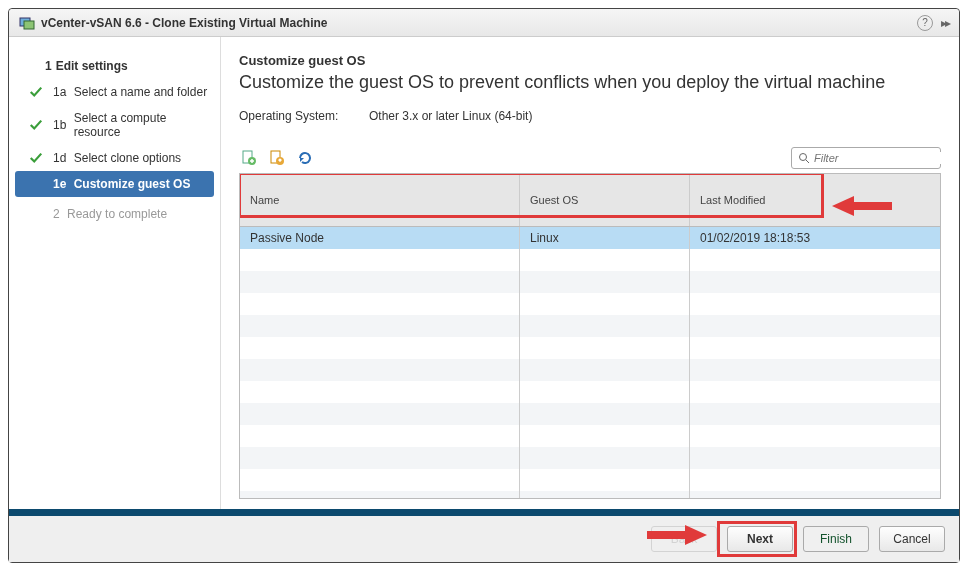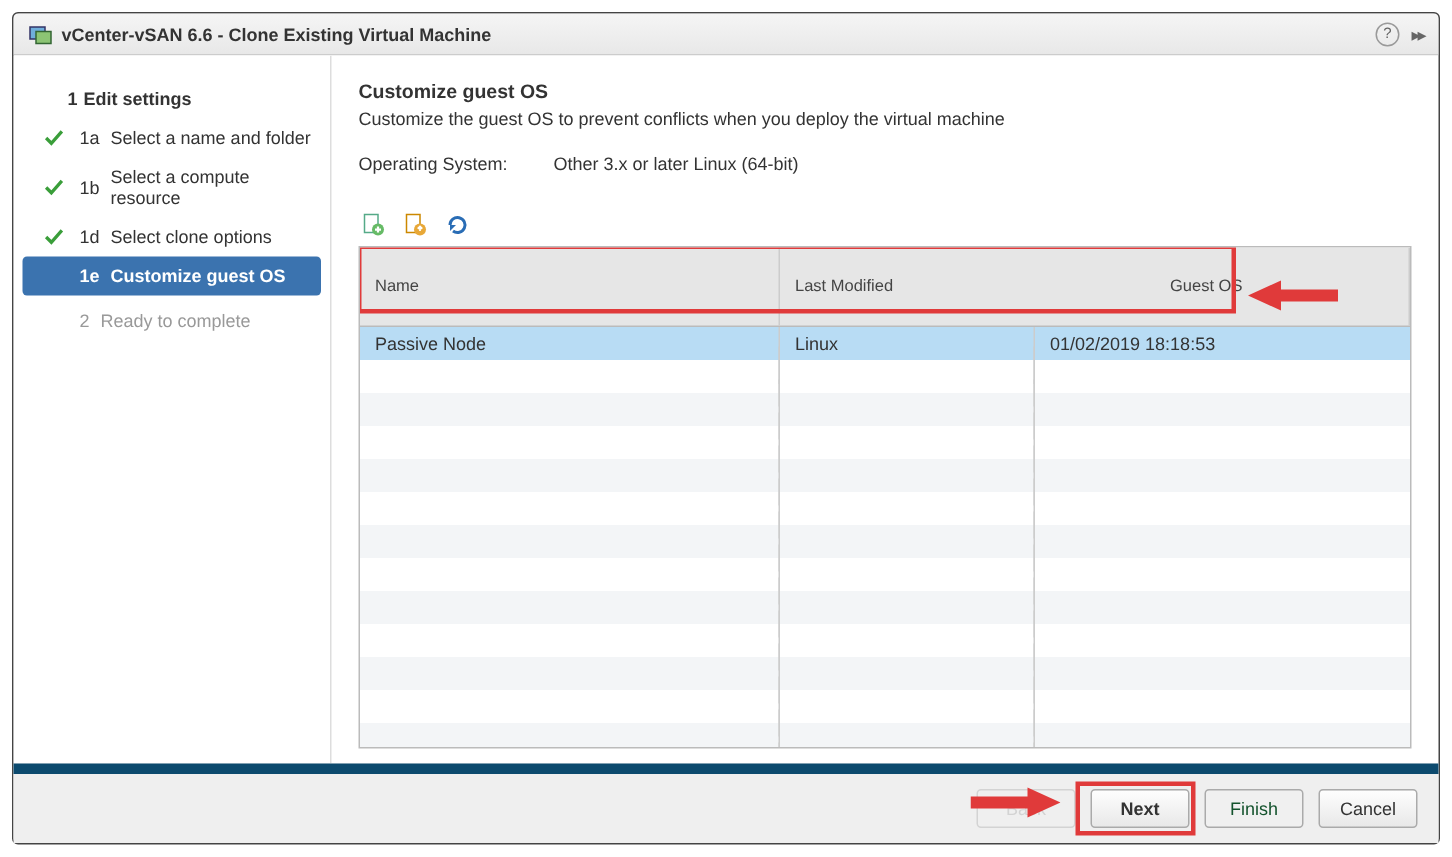--- a/index.html
+++ b/index.html
@@ -64,21 +64,21 @@
       border-radius: 3px;
       margin: 0 6px;
       padding-left: 14px;
       font-weight: bold;
     }
     .step.current .check { visibility: hidden; }
     .step.disabled { color: #999; }
     .step.parent .check { visibility: hidden; }
     .main { flex: 1; padding: 16px 18px 10px 18px; display: flex; flex-direction: column; }
     .main h2 { font-size: 13px; font-weight: bold; color: #333; margin-bottom: 4px; }
-    .main .subtitle { font-size: 12px; color: #333; margin-bottom: 16px; }
+    .main .subtitle { font-size: 18px; color: #333; margin-bottom: 16px; }
     .os-row { margin-bottom: 20px; font-size: 12px; color: #333; display:flex; }
     .os-row .label { width: 130px; }
     .toolbar {
       display: flex; align-items: center; justify-content: space-between;
       padding: 4px 0;
     }
     .toolbar-left { display: flex; align-items: center; gap: 8px; }
     .tb-btn { width: 20px; height: 20px; cursor: pointer; display:flex; align-items:center; justify-content:center;}
     .tb-btn svg { width: 16px; height: 16px; }
     .filter-box {
@@ -244,27 +244,37 @@
                 <path d="M11 9 v3 M9.5 10.5 L11 9 L12.5 10.5" stroke="#fff" stroke-width="1.2" fill="none"></path>
               </svg>
           </span>
           <span class="tb-btn">
             <svg viewBox="0 0 16 16">
                 <path d="M3 8 a5 5 0 1 1 2 4" fill="none" stroke="#2a6db5" stroke-width="2"></path>
                 <path d="M3 12 L3 8 L7 8 Z" fill="#2a6db5"></path>
               </svg>
           </span>
         </div>
+        <div class="filter-box">
+          <span class="search-icon">
+            <svg viewBox="0 0 12 12" width="12" height="12">
+                <circle cx="5" cy="5" r="3.5" fill="none" stroke="#666"></circle>
+                <line x1="8" y1="8" x2="11" y2="11" stroke="#666"></line>
+              </svg>
+          </span>
+          <input type="text" placeholder="Filter" style="">
+
+        </div>
       </div>
 
       <div class="table-wrap">
         <div class="table-head">
           <div class="col col-name">Name</div>
+          <div class="col col-guest">Guest OS</div>
           <div class="col col-mod">Last Modified</div>
-          <div class="col col-guest">Guest OS</div>
         </div>
         <div class="table-body" style="position:relative;">
           <div class="row selected">
             <div class="col col-name">Passive Node</div>
             <div class="col col-guest">Linux</div>
             <div class="col col-mod">01/02/2019 18:18:53</div>
           </div>
           <div class="row stripe-odd">
               <div class="col col-name"></div>
               <div class="col col-guest"></div>

